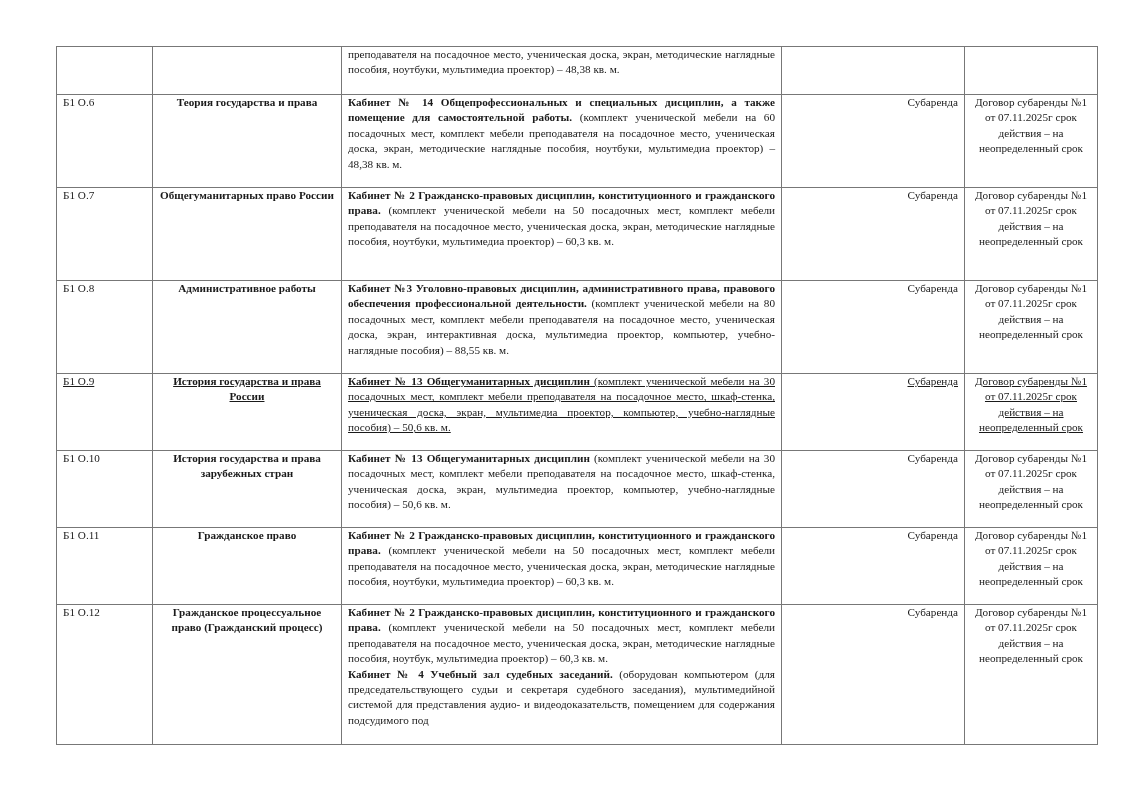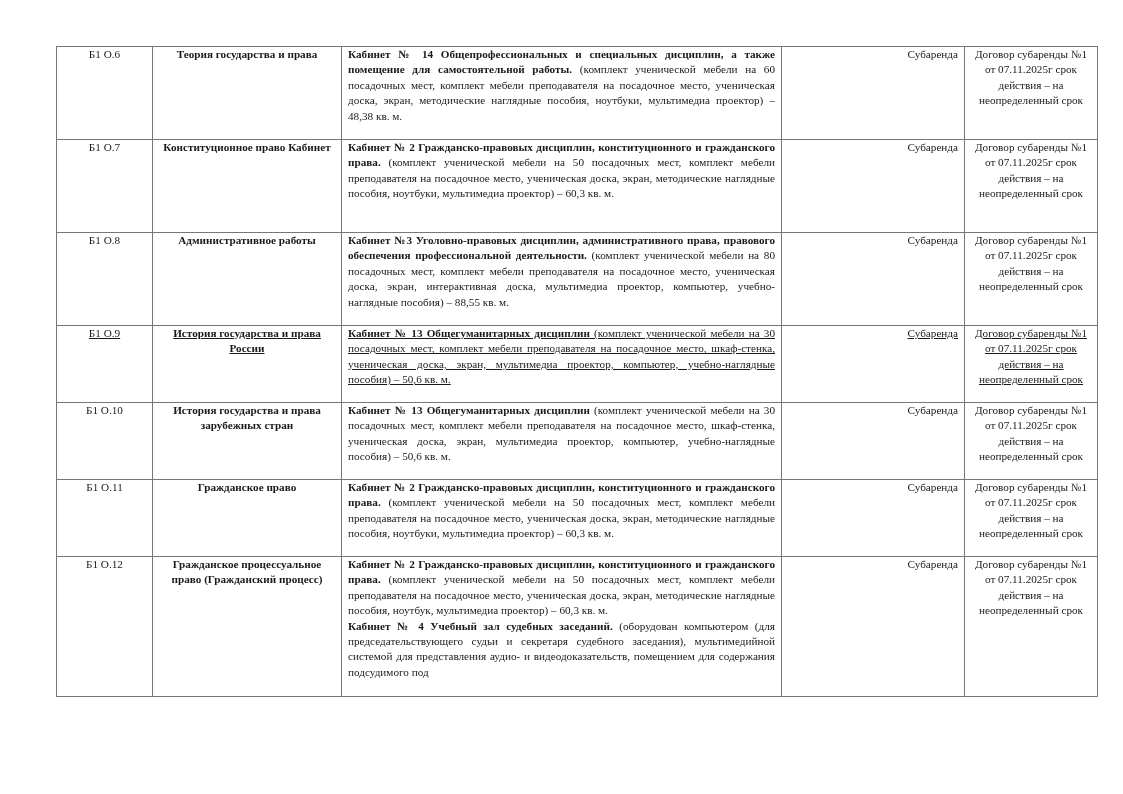--- a/index.html
+++ b/index.html
@@ -33,21 +33,20 @@
     font-size: 11.2px;
     line-height: 15.4px;
   }
   col.c-code { width: 96px; }
   col.c-disc { width: 189px; }
   col.c-room { width: 440px; }
   col.c-basis { width: 183px; }
   col.c-doc { width: 133px; }
 
   td.code {
-    text-align: center;
     font-size: 11.5px;
   }
   td.disc {
     text-align: center;
     font-weight: bold;
     font-size: 11.5px;
     padding: 0 8px;
   }
   td.room {
     text-align: justify;
@@ -88,34 +87,43 @@
 <div class="page">
   <table class="grid">
     <colgroup>
       <col class="c-code">
         <col class="c-disc">
         <col class="c-room">
         <col class="c-basis">
         <col class="c-doc">
     </colgroup>
     <tbody>
+      <tr class="r0">
+        <td class="code"></td>
+        <td class="disc"></td>
+        <td class="room">
+          <span class="rtitle"></span><span>преподавателя на посадочное место, ученическая доска, экран, методические наглядные пособия, ноутбуки, мультимедиа проектор) – 48,38 кв. м.</span>
+        </td>
+        <td class="basis"></td>
+        <td class="doc"></td>
+      </tr>
 
       <tr class="r1">
         <td class="code">Б1 О.6</td>
         <td class="disc">Теория государства и права</td>
         <td class="room">
           <span class="rtitle">Кабинет № 14  Общепрофессиональных и специальных дисциплин, а также помещение для самостоятельной работы.</span><span> (комплект ученической мебели на 60 посадочных мест, комплект мебели преподавателя на посадочное место, ученическая доска, экран, методические наглядные пособия, ноутбуки, мультимедиа проектор) – 48,38 кв. м.</span>
         </td>
         <td class="basis">Субаренда</td>
         <td class="doc">Договор субаренды №1 от 07.11.2025г срок действия – на неопределенный срок</td>
       </tr>
 
       <tr class="r2">
         <td class="code">Б1 О.7</td>
-        <td class="disc">Конституционное право Кабинет</td>
+        <td class="disc">Общегуманитарных право России</td>
         <td class="room">
           <span class="rtitle">Кабинет № 2 Гражданско-правовых дисциплин, конституционного и гражданского права.</span><span> (комплект ученической мебели на 50 посадочных мест, комплект мебели преподавателя на посадочное место, ученическая доска, экран, методические наглядные пособия, ноутбуки, мультимедиа проектор)  – 60,3 кв. м.</span>
         </td>
         <td class="basis">Субаренда</td>
         <td class="doc">Договор субаренды №1 от 07.11.2025г срок действия – на неопределенный срок</td>
       </tr>
 
       <tr class="r3">
         <td class="code">Б1 О.8</td>
         <td class="disc">Административное работы</td>

